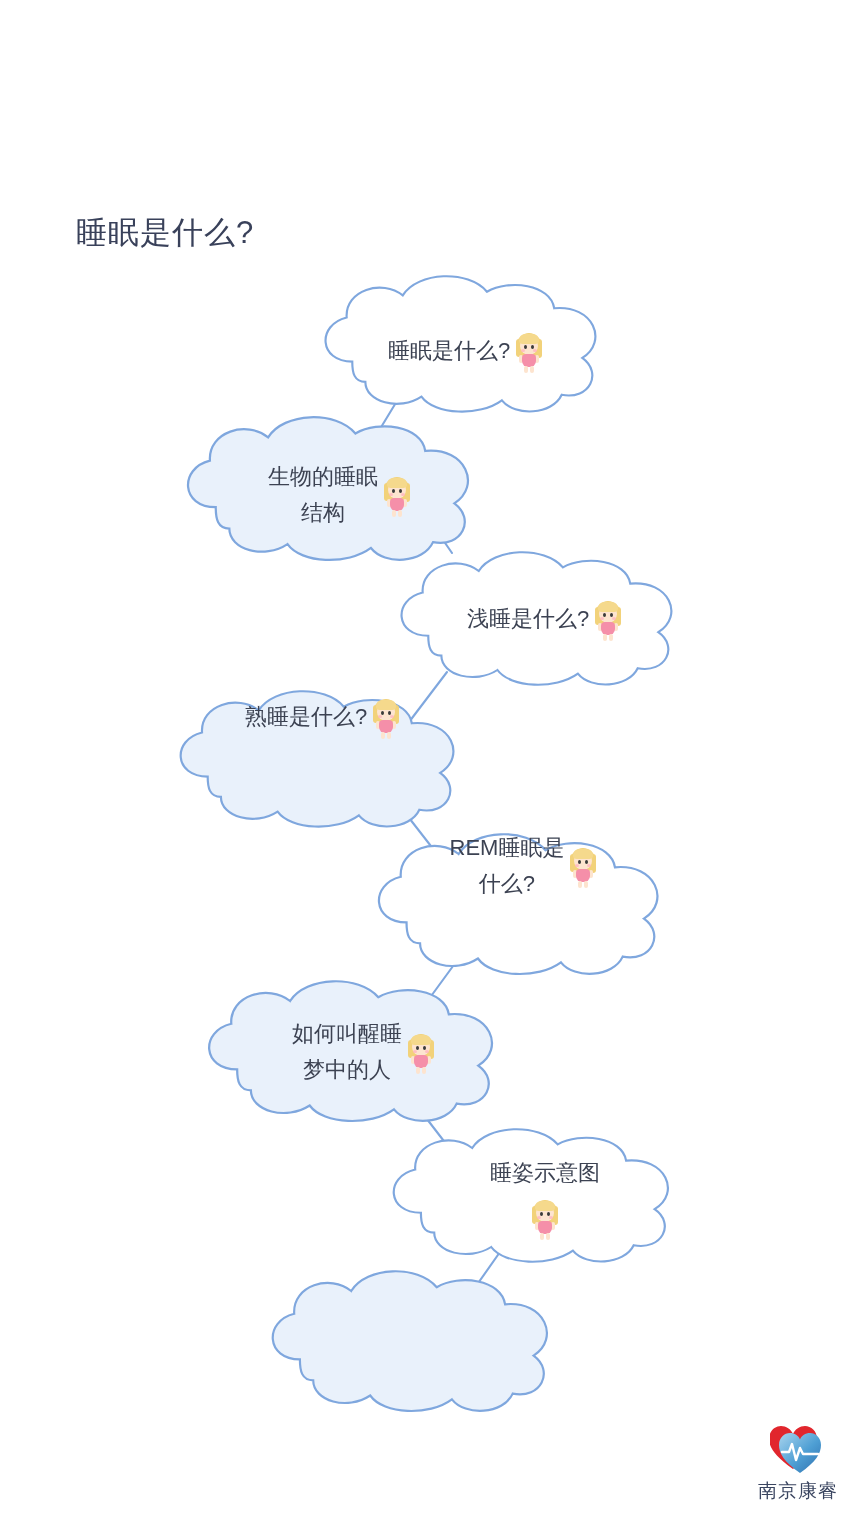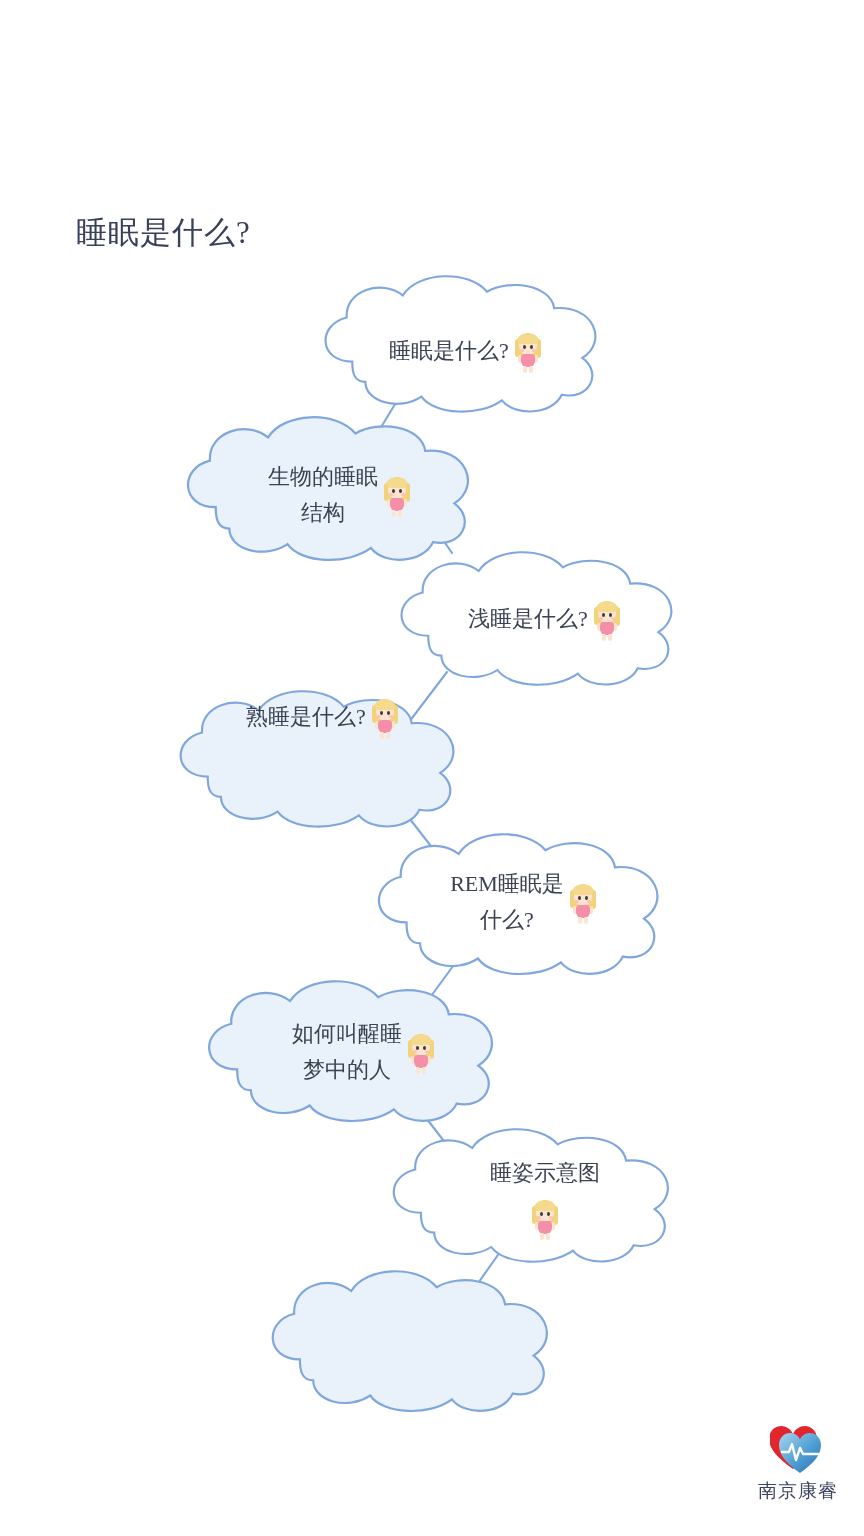--- a/index.html
+++ b/index.html
@@ -3,21 +3,21 @@
 <meta charset="utf-8">
 <style>
   html,body{margin:0;padding:0;}
   body{
     width:864px;height:1536px;
     background:#ffffff;
     font-family:"Liberation Sans","DejaVu Sans",sans-serif;
     overflow:hidden;
     position:relative;
   }
-  #stage{position:absolute;left:0;top:0;width:864px;height:1536px;font-family:Liberation Serif, serif;}
+  #stage{position:absolute;left:0;top:0;width:864px;height:1536px;}
 
   .page-title{
     position:absolute;
     left:76px; top:212px;
     font-size:31px;
     letter-spacing:1px;
     color:#39415a;
     font-weight:400;
     white-space:nowrap;
   }
@@ -182,21 +182,21 @@
     <span class="girl">
       <i class="g-hair-back"></i><i class="g-hair-l"></i><i class="g-hair-r"></i>
       <i class="g-face"></i><i class="g-fringe"></i>
       <i class="g-eye-l"></i><i class="g-eye-r"></i>
       <i class="g-cheek-l"></i><i class="g-cheek-r"></i>
       <i class="g-arm-l"></i><i class="g-arm-r"></i>
       <i class="g-dress"></i><i class="g-leg-l"></i><i class="g-leg-r"></i>
     </span>
   </div>
 
-  <div class="cloud-label" style="left:398px;top:862px;width:250px;height:80px;">
+  <div class="cloud-label" style="left:398px;top:826px;width:250px;height:80px;">
     <span class="txt">REM睡眠是
 什么?</span>
     <span class="girl">
       <i class="g-hair-back"></i><i class="g-hair-l"></i><i class="g-hair-r"></i>
       <i class="g-face"></i><i class="g-fringe"></i>
       <i class="g-eye-l"></i><i class="g-eye-r"></i>
       <i class="g-cheek-l"></i><i class="g-cheek-r"></i>
       <i class="g-arm-l"></i><i class="g-arm-r"></i>
       <i class="g-dress"></i><i class="g-leg-l"></i><i class="g-leg-r"></i>
     </span>

